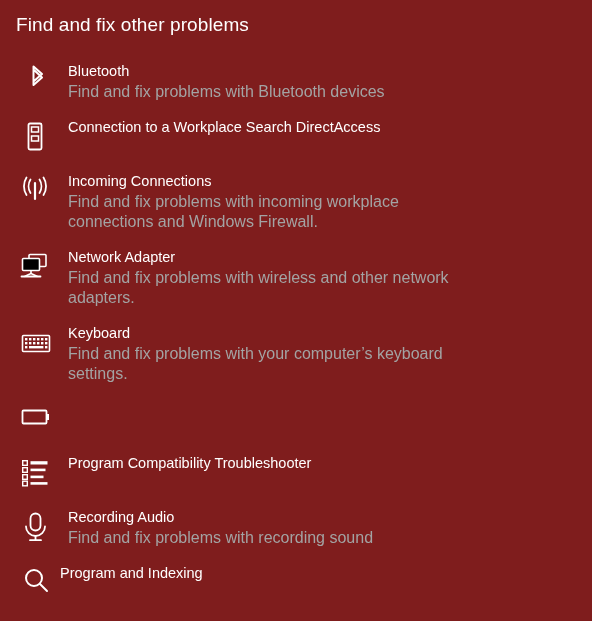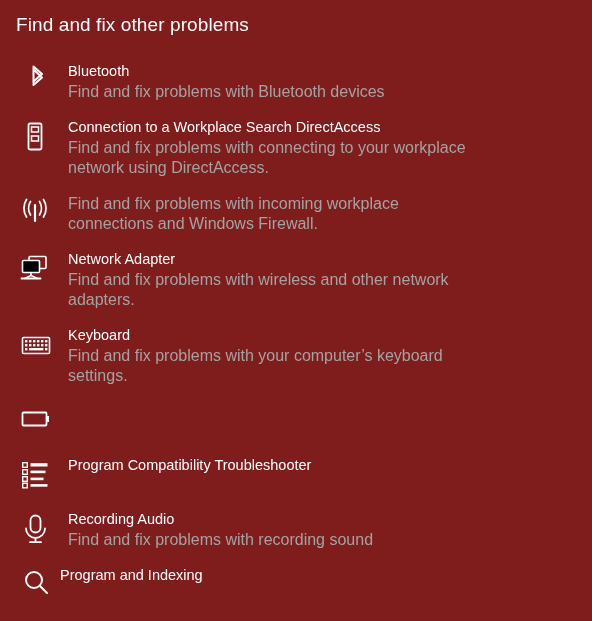--- a/index.html
+++ b/index.html
@@ -113,35 +113,35 @@
     <div class="tshoot-item gap-md">
       <div class="icon-cell">
         <svg width="40" height="36" viewBox="0 0 40 36">
           <rect x="10.5" y="3.5" width="13" height="26" rx="1.5" fill="none" stroke="#ffffff" stroke-width="1.8"></rect>
           <rect x="13.5" y="7" width="7" height="5" fill="none" stroke="#ffffff" stroke-width="1.5"></rect>
           <rect x="13.5" y="16" width="7" height="5" fill="none" stroke="#ffffff" stroke-width="1.5"></rect>
         </svg>
       </div>
       <div class="text-cell">
         <div class="item-title">Connection to a Workplace Search DirectAccess</div>
-        <div class="item-desc">Find and fix problems with connecting to your workplace network using DirectAccess.</div>
       </div>
     </div>
 
     <div class="tshoot-item gap-md">
       <div class="icon-cell">
         <svg width="40" height="36" viewBox="0 0 40 36">
           <line x1="17" y1="9" x2="17" y2="25" stroke="#ffffff" stroke-width="2.2" stroke-linecap="round"></line>
           <path d="M12.5 5.5 A9 11 0 0 0 12.5 19" fill="none" stroke="#ffffff" stroke-width="1.8" stroke-linecap="round"></path>
           <path d="M8.5 3.5 A12.5 14.5 0 0 0 8.5 21" fill="none" stroke="#ffffff" stroke-width="1.8" stroke-linecap="round"></path>
           <path d="M21.5 5.5 A9 11 0 0 1 21.5 19" fill="none" stroke="#ffffff" stroke-width="1.8" stroke-linecap="round"></path>
           <path d="M25.5 3.5 A12.5 14.5 0 0 1 25.5 21" fill="none" stroke="#ffffff" stroke-width="1.8" stroke-linecap="round"></path>
         </svg>
       </div>
       <div class="text-cell">
+        <div class="item-title">Incoming Connections</div>
         <div class="item-desc">Find and fix problems with incoming workplace connections and Windows Firewall.</div>
       </div>
     </div>
 
     <div class="tshoot-item gap-md">
       <div class="icon-cell">
         <svg width="40" height="36" viewBox="0 0 40 36">
           <rect x="11" y="4.5" width="17" height="12" rx="1" fill="none" stroke="#ffffff" stroke-width="1.6"></rect>
           <rect x="4.5" y="8.5" width="17" height="12" rx="1" fill="#000000" stroke="#ffffff" stroke-width="1.6"></rect>
           <path d="M13 20.5 L13 23.5" stroke="#ffffff" stroke-width="1.6"></path>

